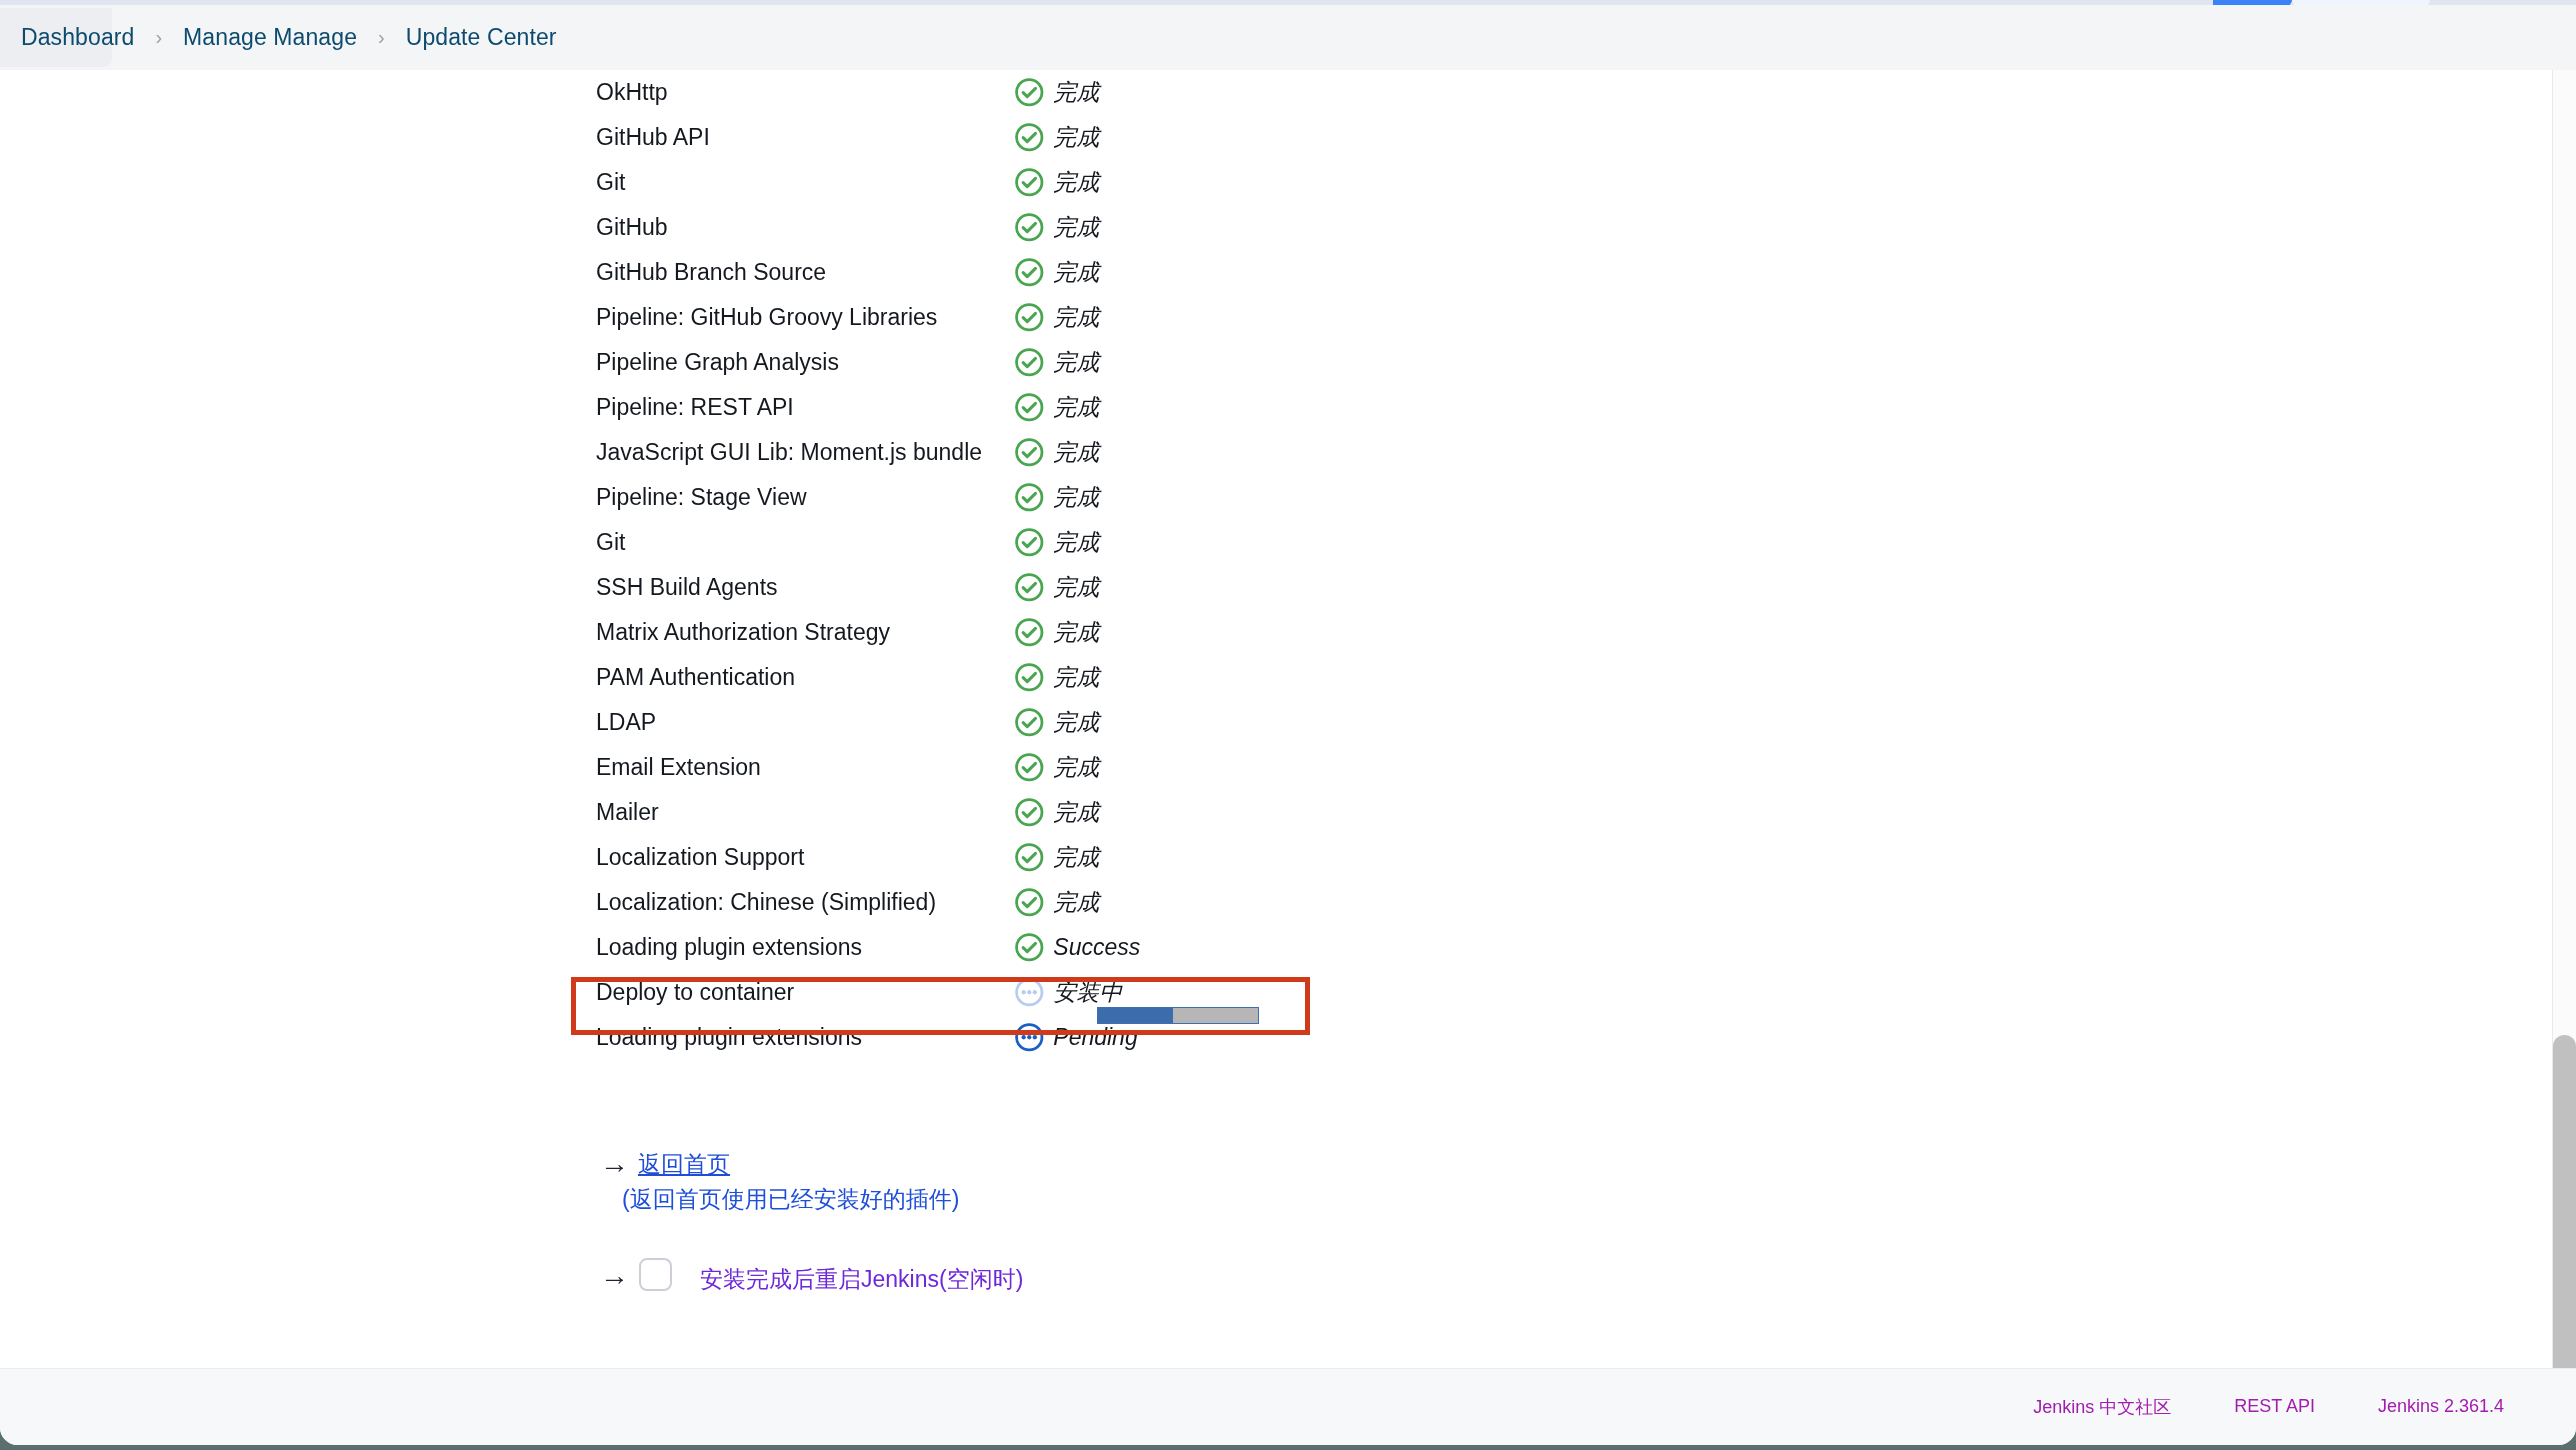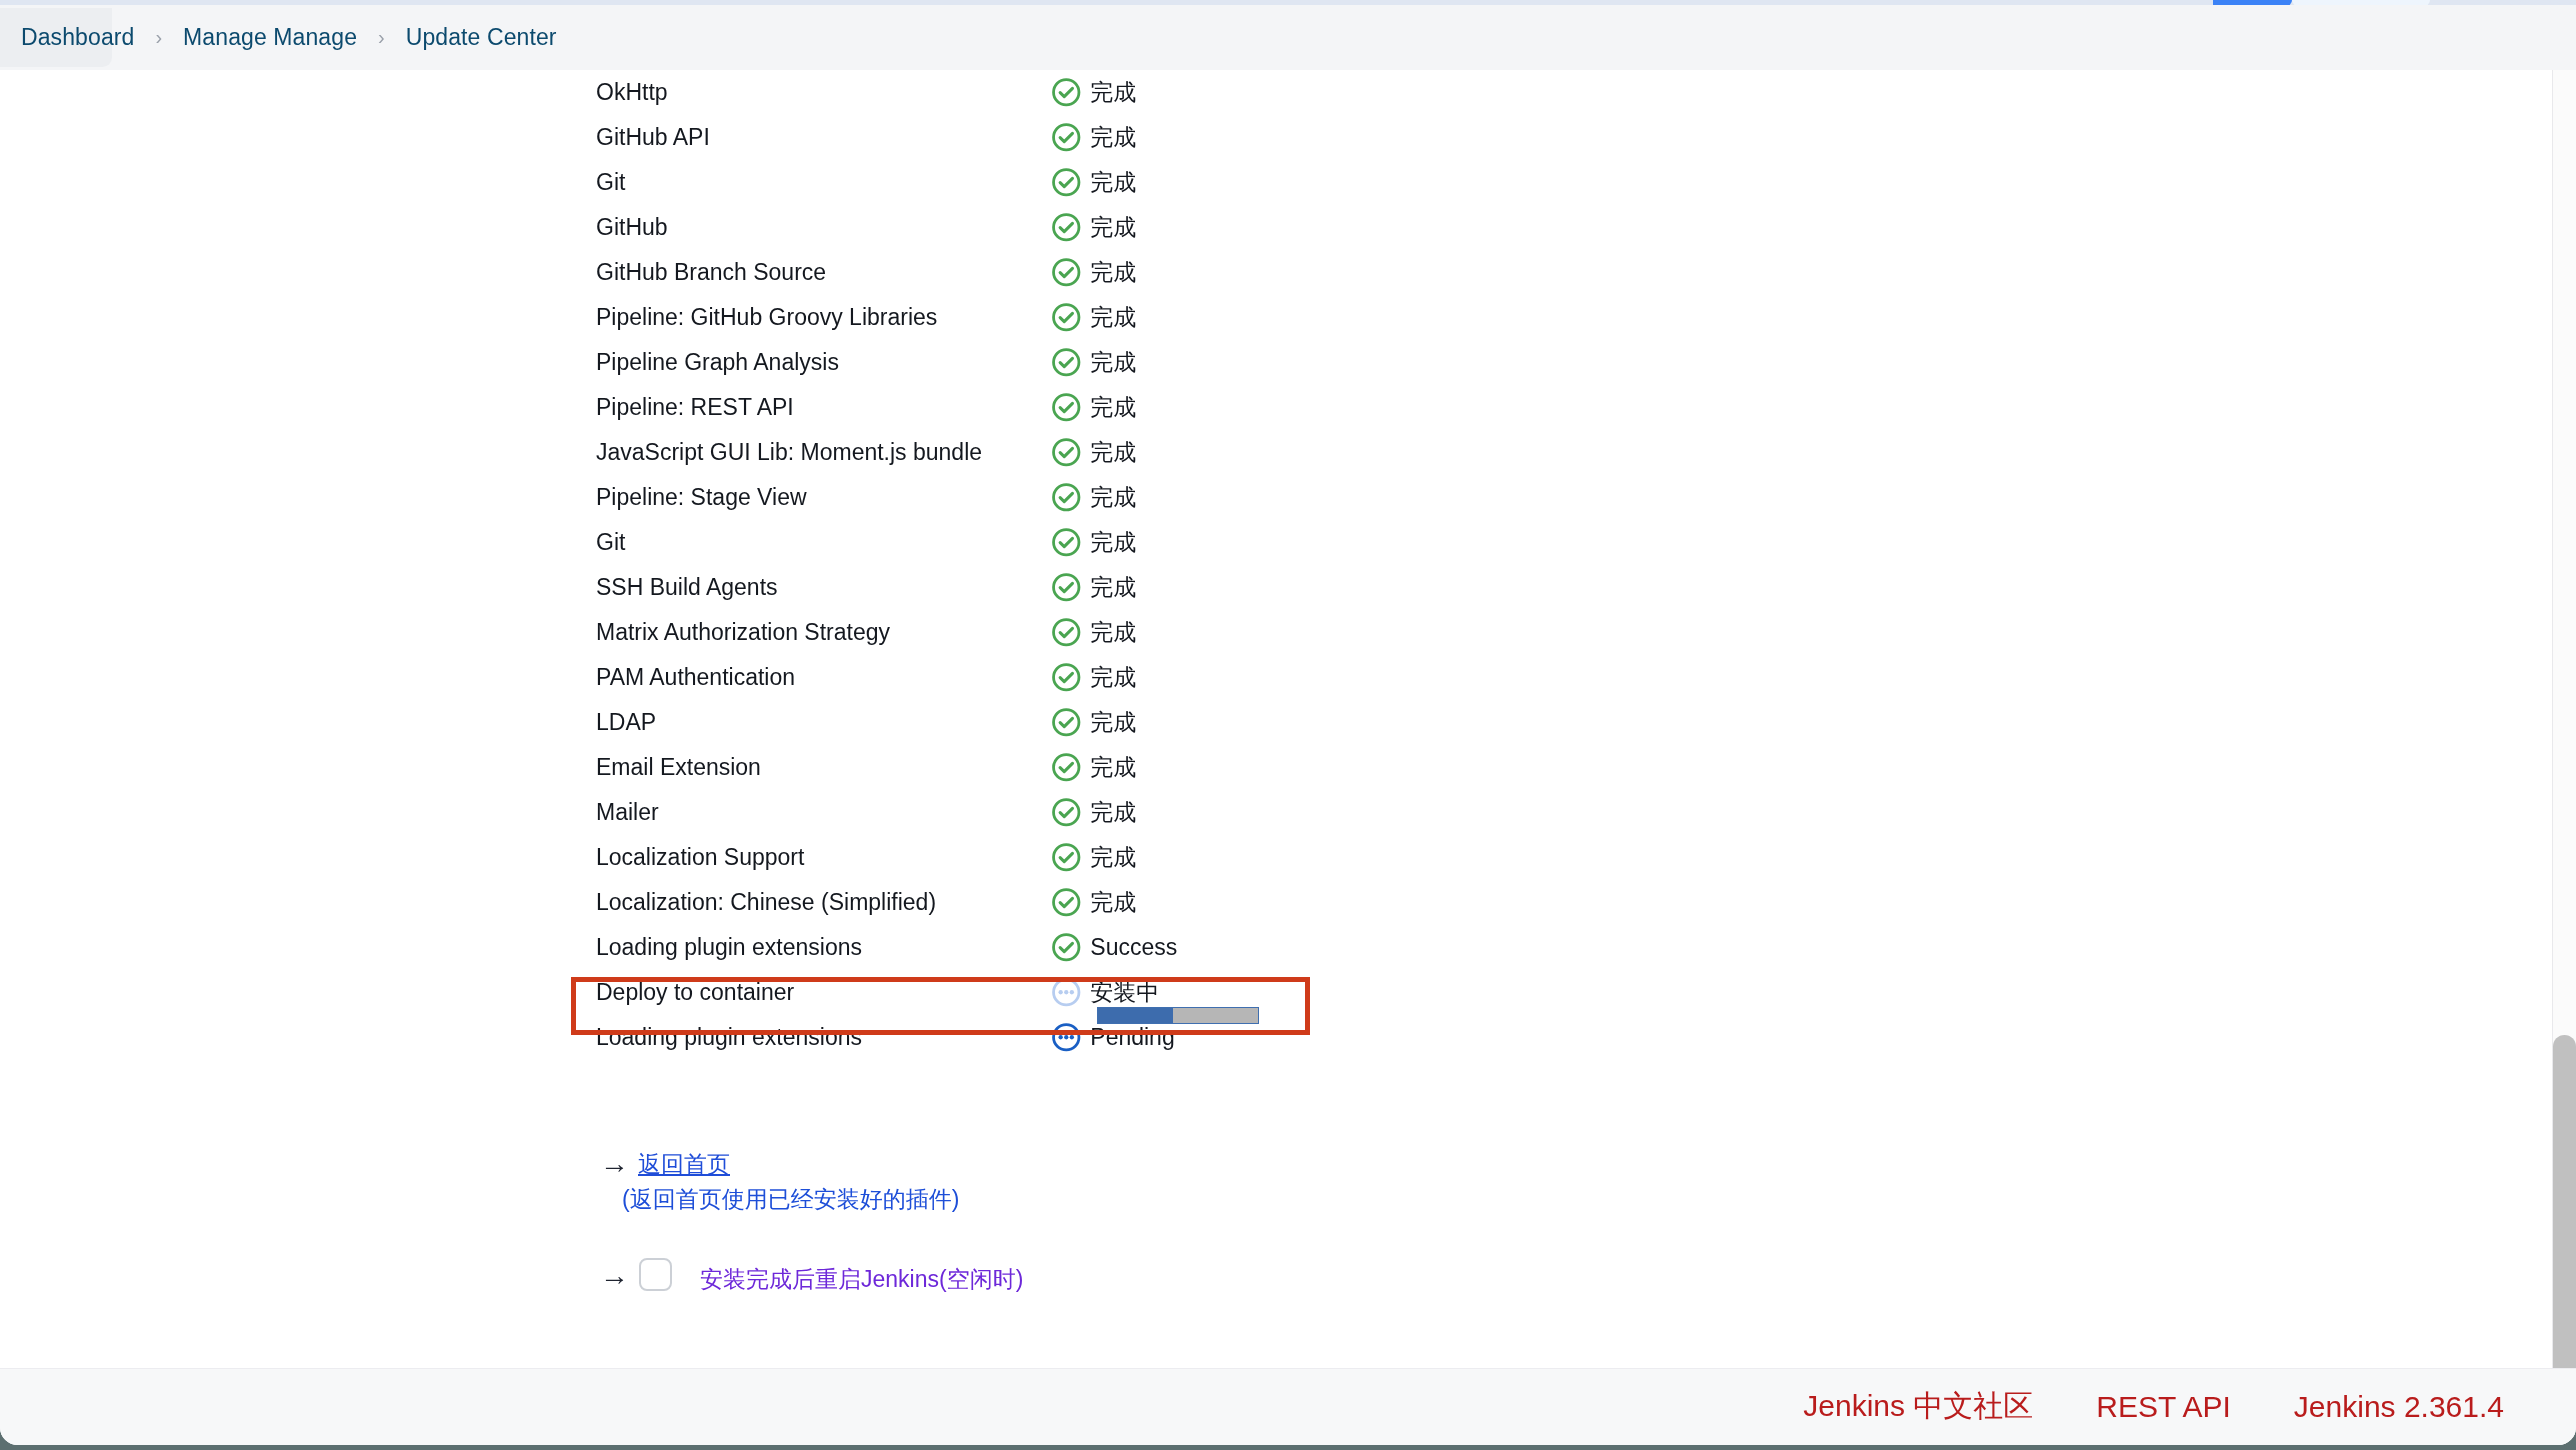--- a/index.html
+++ b/index.html
@@ -118,24 +118,25 @@
   .plugin-name {
     position: absolute;
     left: 596px;
     font-size: 23px;
     color: #14181f;
     white-space: nowrap;
     line-height: 1;
   }
   .plugin-status {
     position: absolute;
-    left: 1051px;
+    left: 1014px;
     display: flex;
     align-items: center;
     line-height: 1;
+    font-style: italic;
   }
   .status-icon {
     width: 30.5px;
     height: 30.5px;
     flex: 0 0 30.5px;
     margin-right: 8.8px;
   }
   .status-text {
     font-size: 23px;
     color: #14181f;
@@ -243,22 +244,22 @@
     height: 77px;
     background: #f7f8f9;
     border-top: 0.8px solid #ececf0;
     box-sizing: border-box;
     display: flex;
     align-items: center;
     justify-content: flex-end;
     padding-right: 72px;
   }
   .footer-item {
-    font-size: 30px;
-    color: #b91c1c;
+    font-size: 18px;
+    color: #a21caf;
     margin-left: 63px;
     white-space: nowrap;
     cursor: pointer;
   }
   .footer-item.static { cursor: default; }
 
   
   #scroll-track {
     position: absolute;
     right: 0;

